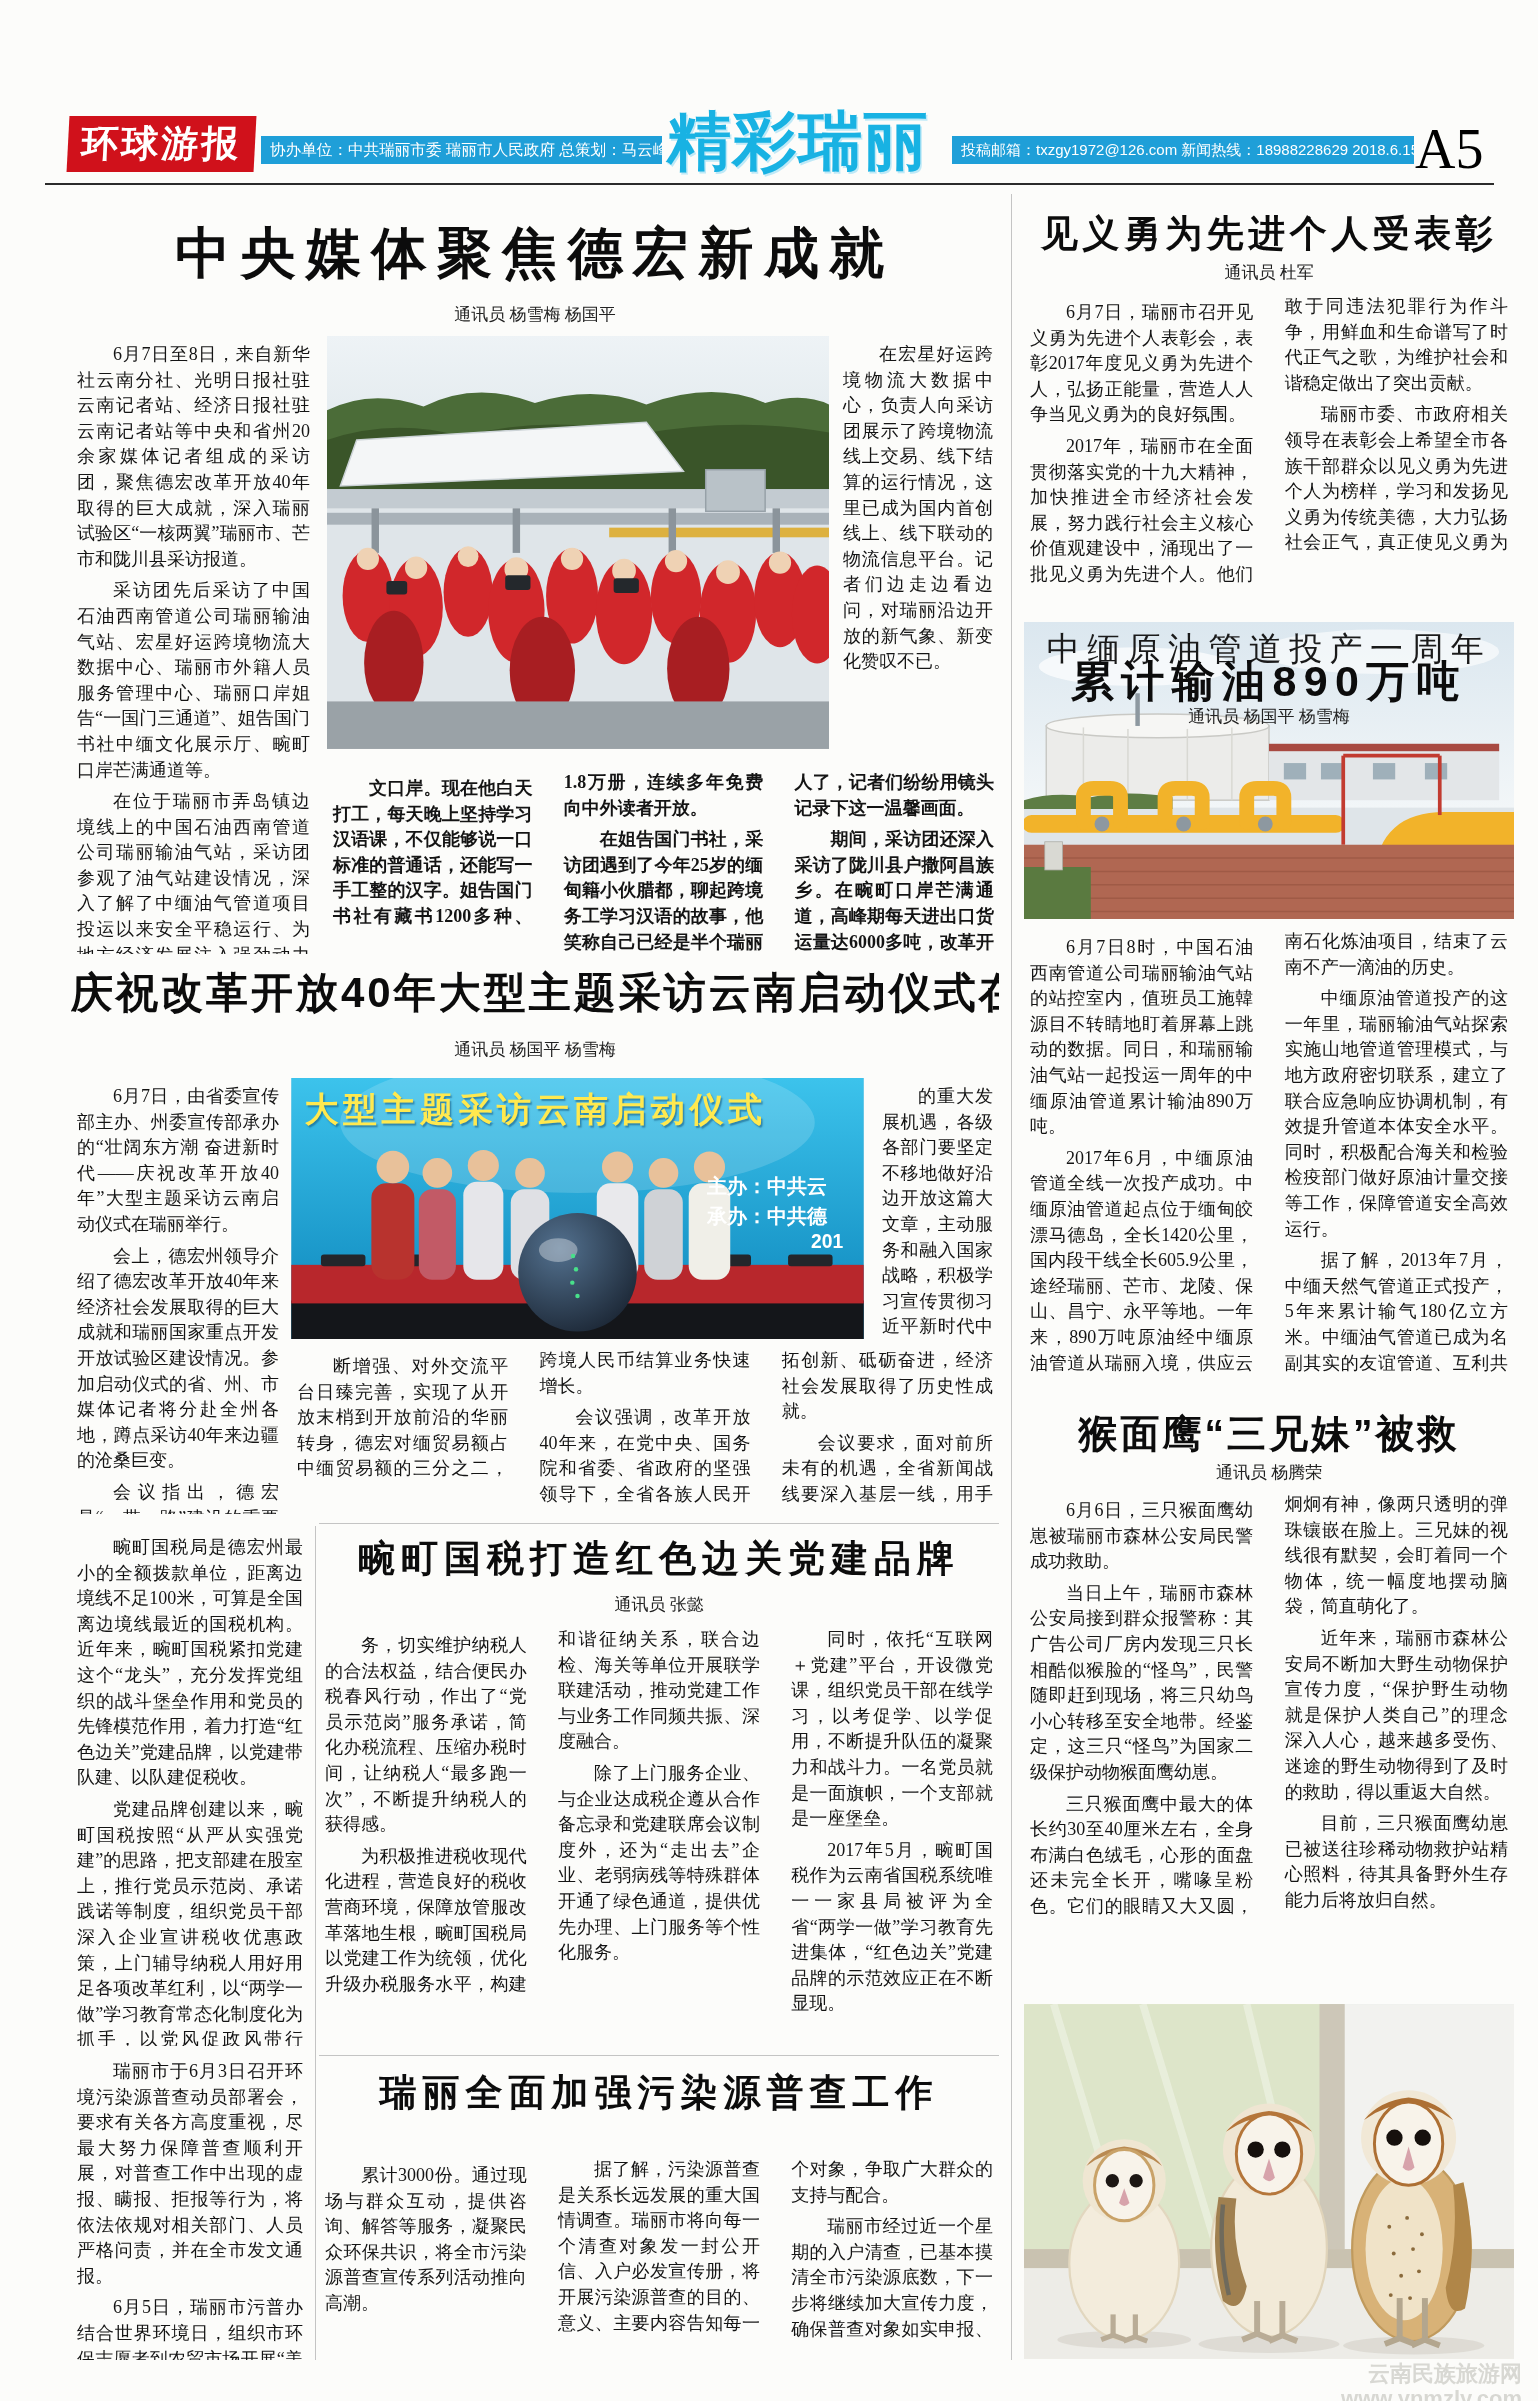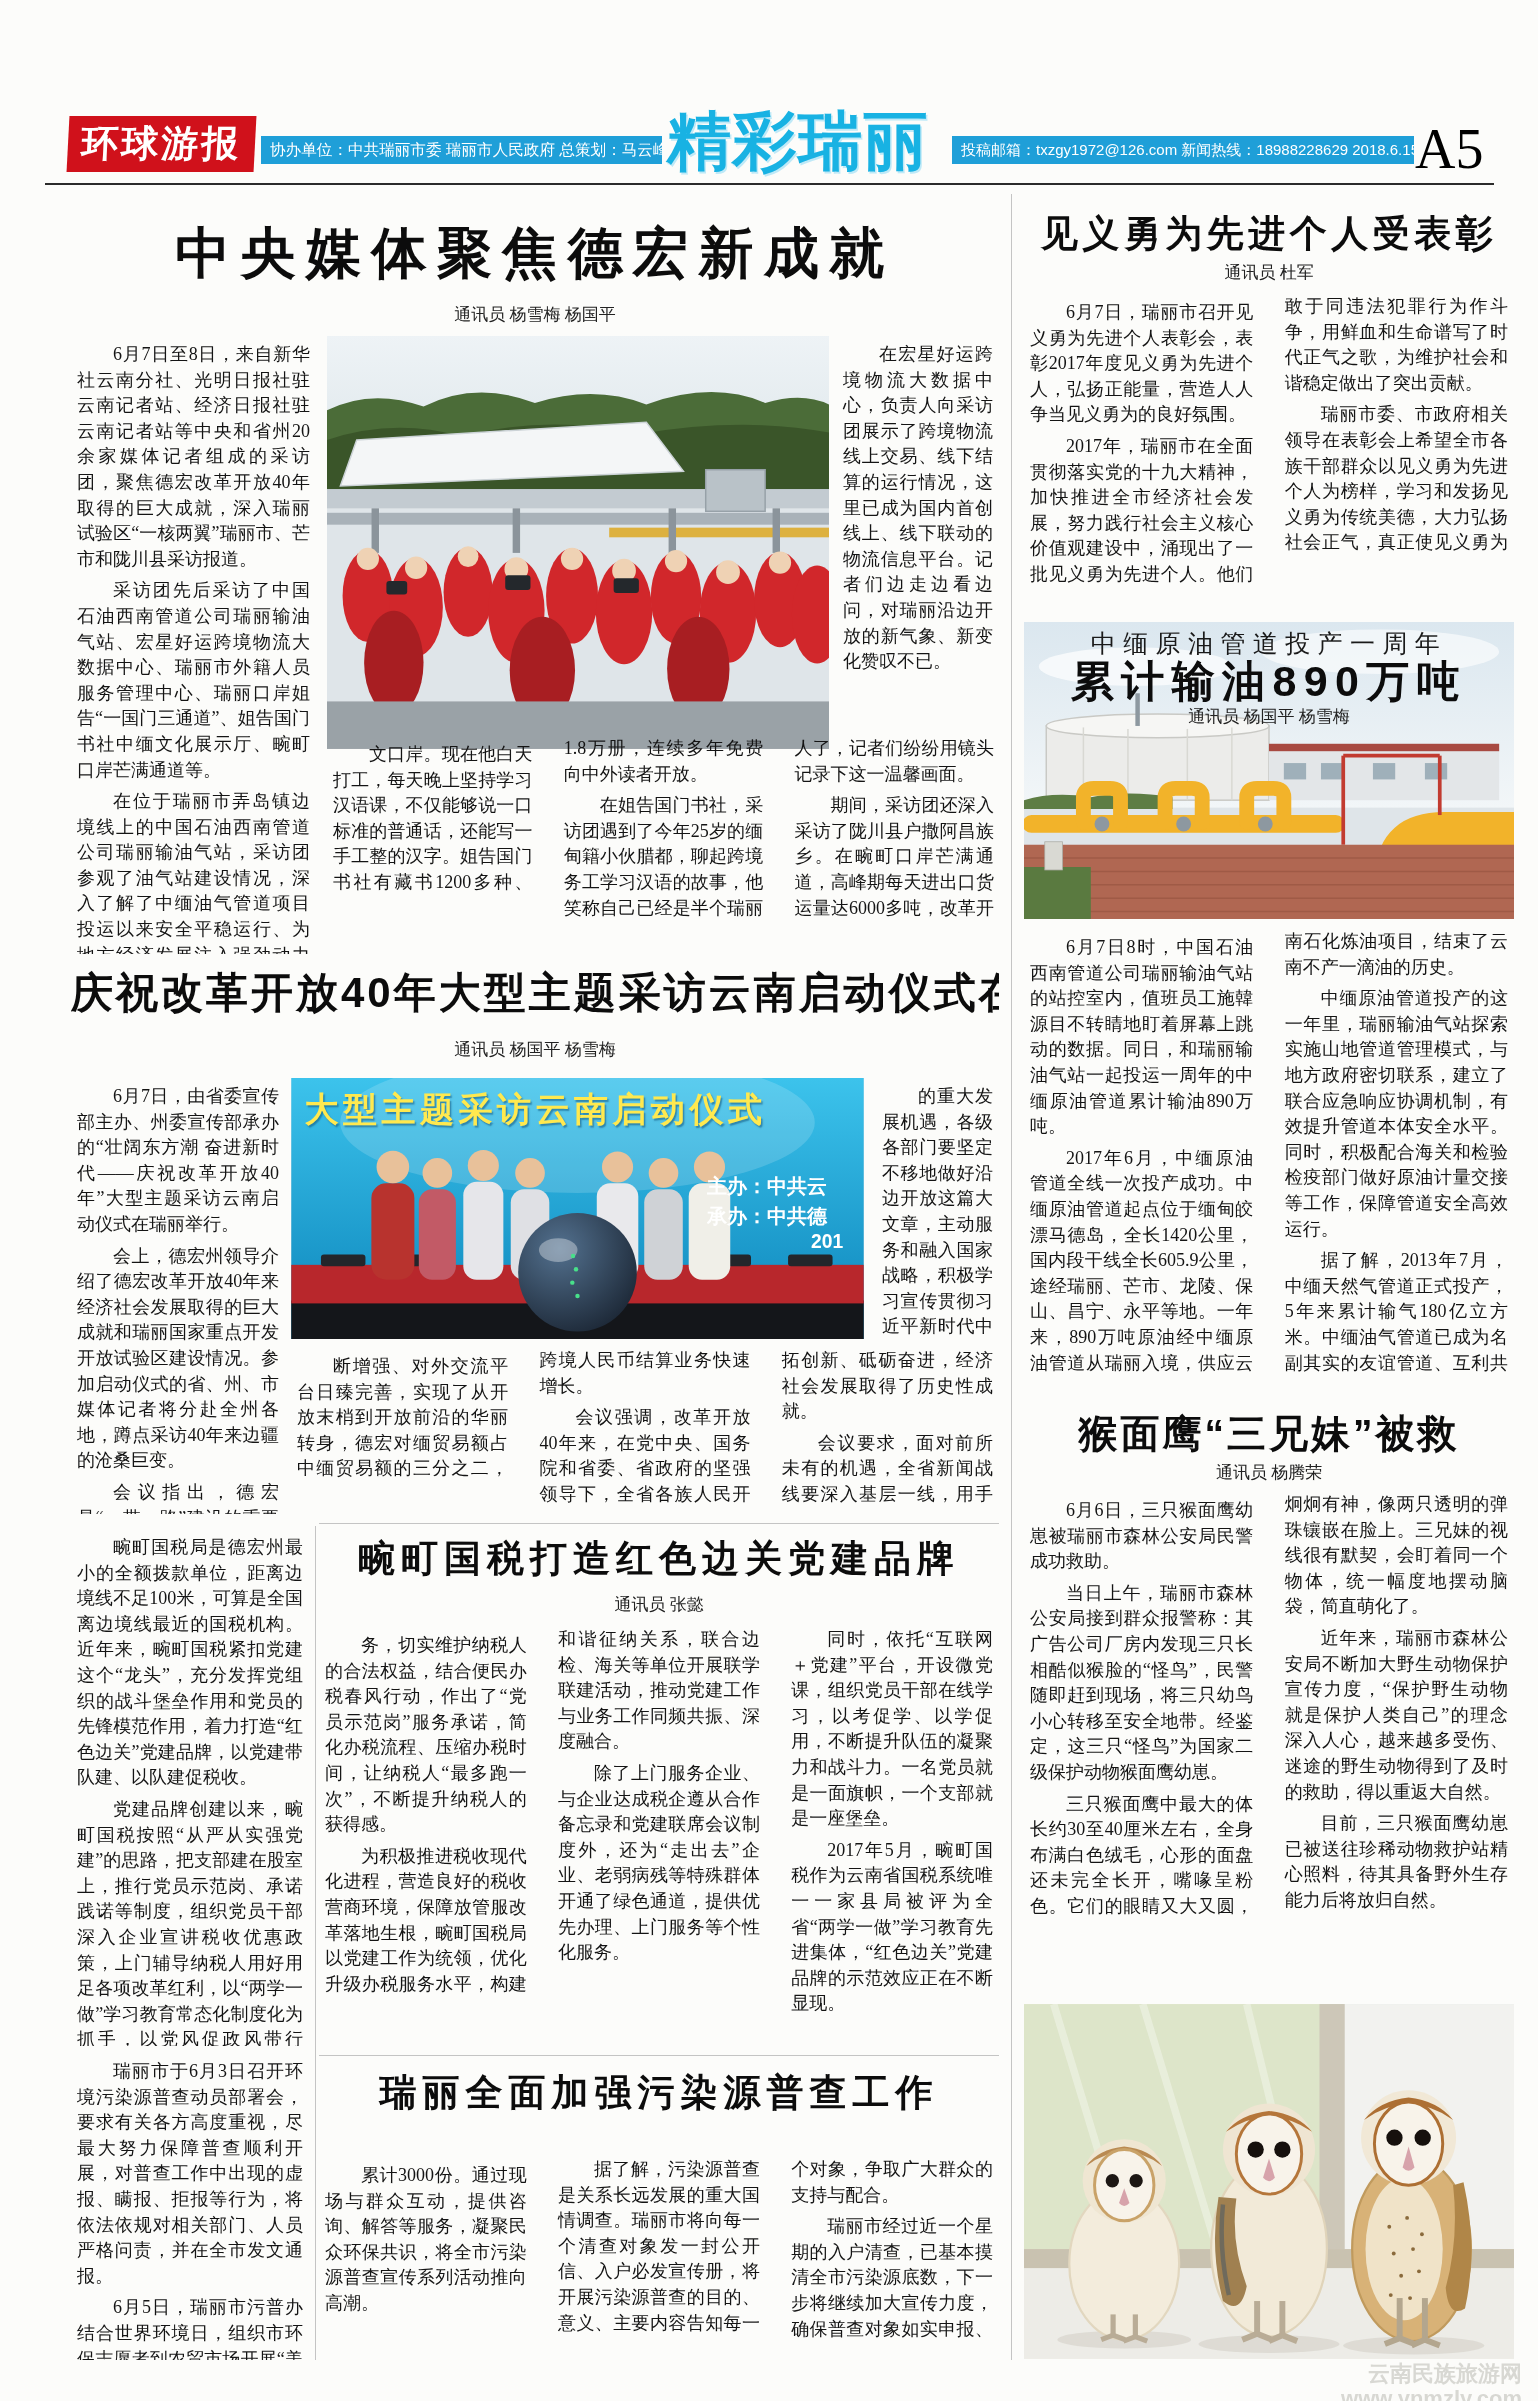--- a/index.html
+++ b/index.html
@@ -106,21 +106,21 @@
         </g>
       </g>
       <rect x="0" y="492" width="676" height="64" fill="#9aa2a7"></rect>
     </svg>
   </div>
 
   <div class="abs bt" style="left:837px;top:336px;width:162px;height:413px;">
     <p>在宏星好运跨境物流大数据中心，负责人向采访团展示了跨境物流线上交易、线下结算的运行情况，这里已成为国内首创线上、线下联动的物流信息平台。记者们边走边看边问，对瑞丽沿边开放的新气象、新变化赞叹不已。</p>
   </div>
 
-  <div class="abs bt cols3" style="left:327px;top:736px;width:673px;height:194px;">
+  <div class="abs bt cols3" style="left:327px;top:770px;width:673px;height:194px;font-weight:bold;">
     <p>文口岸。现在他白天打工，每天晚上坚持学习汉语课，不仅能够说一口标准的普通话，还能写一手工整的汉字。姐告国门书社有藏书1200多种、1.8万册，连续多年免费向中外读者开放。</p>
     <p>在姐告国门书社，采访团遇到了今年25岁的缅甸籍小伙腊都，聊起跨境务工学习汉语的故事，他笑称自己已经是半个瑞丽人了，记者们纷纷用镜头记录下这一温馨画面。</p>
     <p>期间，采访团还深入采访了陇川县户撒阿昌族乡。在畹町口岸芒满通道，高峰期每天进出口货运量达6000多吨，改革开放40年，德宏在不断大胆探索中走出了路子、取得了成效。</p>
   </div>
 
   <div class="abs headline" style="left:71px;top:965px;width:928px;font-size:42px;letter-spacing:3px;">庆祝改革开放40年大型主题采访云南启动仪式在瑞丽举行</div>
   <div class="abs byline" style="left:71px;top:1038px;width:928px;">通讯员 杨国平 杨雪梅</div>
 
   <div class="abs bt" style="left:71px;top:1078px;width:214px;height:436px;">
     <p>6月7日，由省委宣传部主办、州委宣传部承办的“壮阔东方潮 奋进新时代——庆祝改革开放40年”大型主题采访云南启动仪式在瑞丽举行。</p>
@@ -283,21 +283,21 @@
       <g stroke="#94523f" stroke-width="2" opacity="0.6">
         <line x1="0" y1="318" x2="660" y2="318"></line>
           <line x1="0" y1="336" x2="660" y2="336"></line>
         <line x1="0" y1="354" x2="660" y2="354"></line>
           <line x1="0" y1="372" x2="660" y2="372"></line>
           <line x1="0" y1="390" x2="660" y2="390"></line>
       </g>
       <rect x="0" y="330" width="90" height="70" fill="#5a7a40"></rect>
       <rect x="28" y="296" width="24" height="38" fill="#d9d9d3" stroke="#a9a9a2"></rect>
     </svg>
-    <div class="ovl" style="left:0;top:4.5px;width:490px;text-align:center;font-size:25px;color:#1a1a1a;letter-spacing:7.4px;">中缅原油管道投产一周年</div>
+    <div class="ovl" style="left:0;top:4.5px;width:490px;text-align:center;font-size:33px;color:#1a1a1a;letter-spacing:7.4px;">中缅原油管道投产一周年</div>
     <div class="ovl headline" style="left:0;top:31px;width:490px;font-size:43px;letter-spacing:7.4px;">累计输油890万吨</div>
     <div class="ovl byline" style="left:0;top:83px;width:490px;font-family:'Liberation Serif',serif;">通讯员 杨国平 杨雪梅</div>
   </div>
   <div class="abs bt cols2" style="left:1024px;top:929px;width:490px;height:462px;">
     <p>6月7日8时，中国石油西南管道公司瑞丽输油气站的站控室内，值班员工施韓源目不转睛地盯着屏幕上跳动的数据。同日，和瑞丽输油气站一起投运一周年的中缅原油管道累计输油890万吨。</p>
     <p>2017年6月，中缅原油管道全线一次投产成功。中缅原油管道起点位于缅甸皎漂马德岛，全长1420公里，国内段干线全长605.9公里，途经瑞丽、芒市、龙陵、保山、昌宁、永平等地。一年来，890万吨原油经中缅原油管道从瑞丽入境，供应云南石化炼油项目，结束了云南不产一滴油的历史。</p>
     <p>中缅原油管道投产的这一年里，瑞丽输油气站探索实施山地管道管理模式，与地方政府密切联系，建立了联合应急响应协调机制，有效提升管道本体安全水平。同时，积极配合海关和检验检疫部门做好原油计量交接等工作，保障管道安全高效运行。</p>
     <p>据了解，2013年7月，中缅天然气管道正式投产，5年来累计输气180亿立方米。中缅油气管道已成为名副其实的友谊管道、互利共赢管道，为促进中缅两国经济社会发展发挥着重要作用。</p>
   </div>
 

